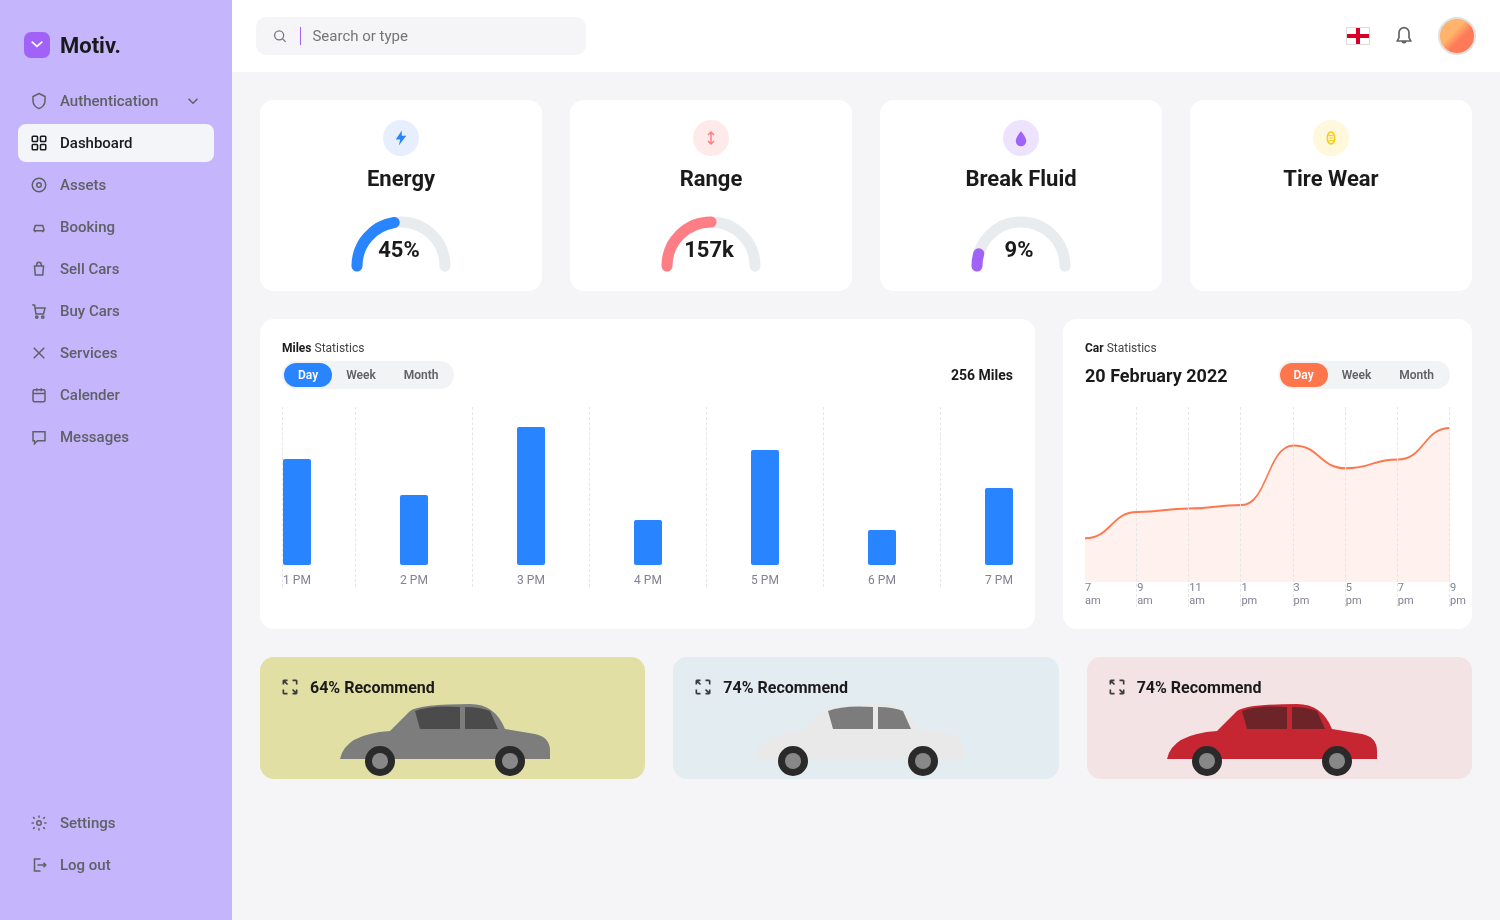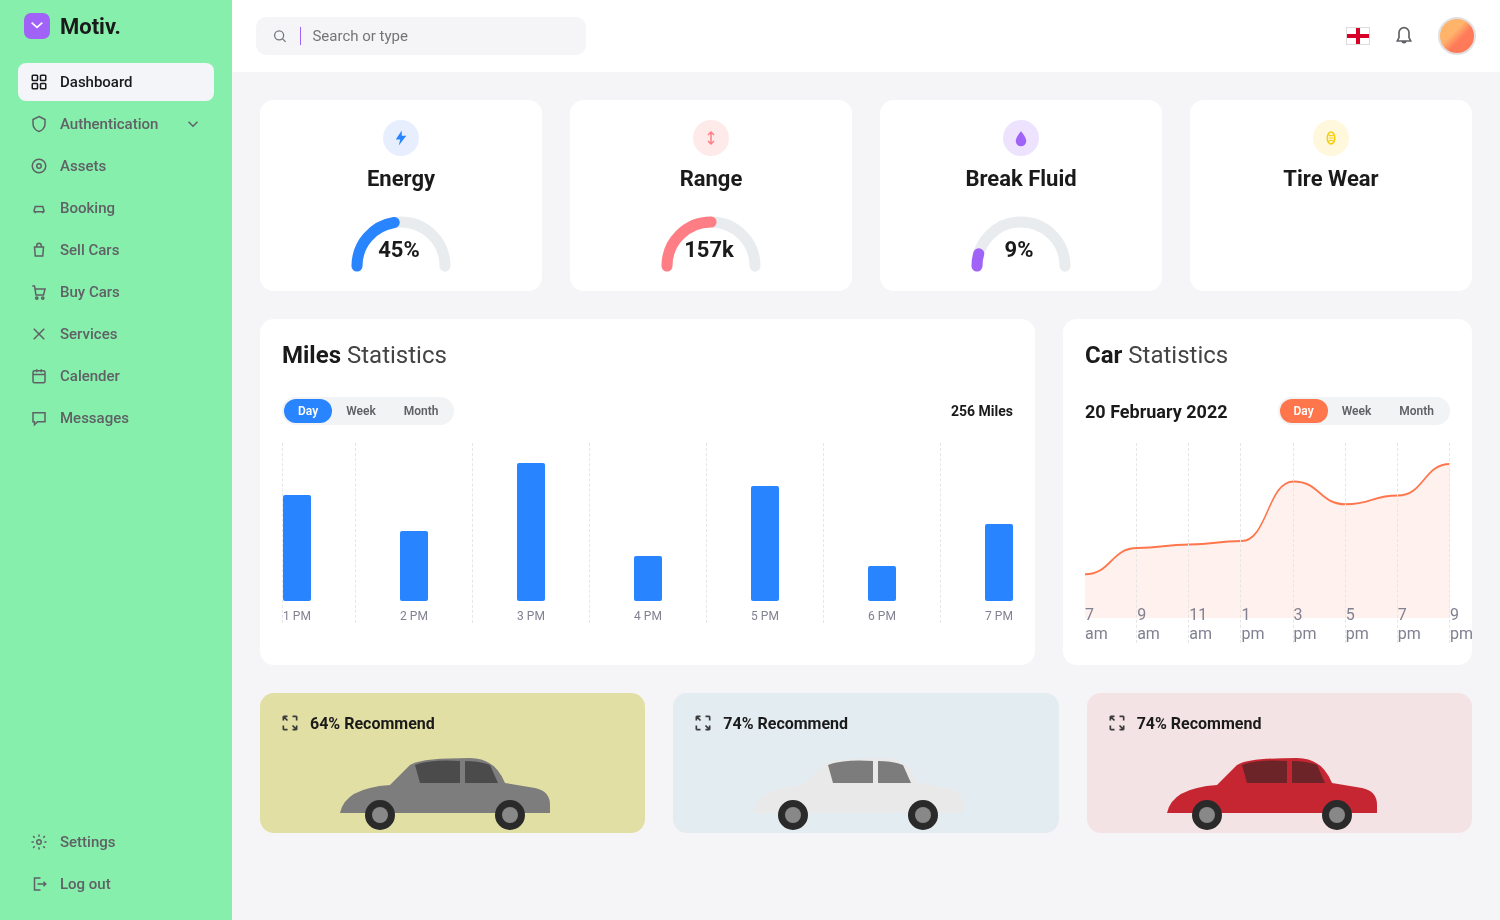--- a/index.html
+++ b/index.html
@@ -1,18 +1,18 @@
 <!DOCTYPE html>
 <html><head>
 <meta charset="utf-8">
 <style>
   * { box-sizing: border-box; margin: 0; padding: 0; font-family: -apple-system, BlinkMacSystemFont, 'Segoe UI', Roboto, sans-serif; }
   body { background: #f5f5f7; color: #1a1a1a; width: 1500px; height: 920px; overflow: hidden; }
   .app { display: flex; height: 100%; }
-  .sidebar { width: 232px; background: #86efac; display: flex; flex-direction: column; padding: 13px 0; }
+  .sidebar { width: 232px; background: #c4b5fd; display: flex; flex-direction: column; padding: 32px 0; }
   .logo { display: flex; align-items: center; gap: 10px; padding: 0 24px 24px; }
   .logo-icon { width: 26px; height: 26px; border-radius: 7px; background: #A162F7; display: flex; align-items: center; justify-content: center; color: #fff; }
   .logo-text { font-weight: 700; font-size: 22px; }
   .nav { flex: 1; padding: 0 18px; }
   .nav-item { display: flex; align-items: center; gap: 12px; padding: 10px 12px; border-radius: 8px; cursor: pointer; color: #5F6165; font-weight: 500; font-size: 15px; margin-bottom: 4px; }
   .nav-item.active { background: #F3F5F8; color: #1a1a1a; }
   .nav-item svg { width: 18px; height: 18px; flex-shrink: 0; }
   .nav-item .chev { margin-left: auto; }
   .nav-bottom { padding: 0 18px; }
   .main { flex: 1; display: flex; flex-direction: column; }
@@ -28,76 +28,76 @@
   .content { flex: 1; padding: 28px; overflow: auto; }
   .metrics { display: grid; grid-template-columns: repeat(4, 1fr); gap: 28px; margin-bottom: 28px; }
   .metric { background: #fff; border-radius: 14px; padding: 20px; display: flex; flex-direction: column; align-items: center; }
   .metric-icon { width: 36px; height: 36px; border-radius: 50%; display: flex; align-items: center; justify-content: center; margin-bottom: 10px; }
   .metric-title { font-size: 22px; font-weight: 700; margin-bottom: 20px; }
   .gauge-wrap { position: relative; width: 110px; height: 60px; }
   .gauge-wrap svg { width: 110px; height: 110px; transform: rotate(180deg); position:absolute; top:0; }
   .gauge-value { position: absolute; left: 0; right: 4px; top: 26px; text-align: center; font-size: 22px; font-weight: 700; }
   .charts { display: grid; grid-template-columns: 1fr 1fr; gap: 28px; margin-bottom: 28px; }
   .card { background: #fff; border-radius: 14px; padding: 22px; }
-  .card-title { font-size: 24px; margin-bottom: 28px; }
+  .card-title { font-size: 12px; margin-bottom: 6px; }
   .card-title .bold { font-weight: 700; }
   .card-title .light { font-weight: 400; color: #444; }
   .chart-header { display: flex; align-items: center; justify-content: space-between; margin-bottom: 18px; }
   .tabs { display: flex; background: #f2f3f5; border-radius: 20px; padding: 2px; }
   .tab { font-size: 12px; font-weight: 600; padding: 5px 14px; border-radius: 20px; cursor: pointer; color: #5F6165; }
   .tab.active-blue { background: #2884FF; color: #fff; }
   .tab.active-orange { background: #FF764C; color: #fff; }
   .miles-total { font-size: 14px; font-weight: 700; }
   .car-date { font-size: 18px; font-weight: 700; }
   .bars { display: flex; align-items: flex-end; height: 180px; gap: 44px; border-left: 1px dashed #e6e6e6; }
   .bar-col { display: flex; flex-direction: column; align-items: center; gap: 8px; border-right: 1px dashed #e6e6e6; padding-right:44px; height:100%; justify-content:flex-end; }
   .bar-col:last-child{border-right:none; padding-right:0;}
   .bar { width: 28px; background: #2884FF; border-radius: 2px; }
   .bar-label { font-size: 12px; color: #808191; }
   .line-chart { height: 200px; position: relative; }
   .line-labels { position:absolute; bottom:0; left:0; right:0; display:flex; justify-content:space-between; }
-  .line-labels span{ font-size:16px; color:#808191; border-left:1px dashed #e6e6e6; padding-top:4px; height:200px; display:flex; align-items:flex-end; width:0; }
+  .line-labels span{ font-size:11px; color:#808191; border-left:1px dashed #e6e6e6; padding-top:4px; height:200px; display:flex; align-items:flex-end; width:0; }
   .line-labels span:first-child{border:none;}
   .recommends { display: grid; grid-template-columns: repeat(3, 1fr); gap: 28px; }
-  .rec-card { border-radius: 14px; padding: 20px; height: 140px; position:relative; overflow:hidden; }
+  .rec-card { border-radius: 14px; padding: 20px; height: 122px; position:relative; overflow:hidden; }
   .rec-head { display: flex; align-items: center; gap: 10px; font-weight: 700; font-size: 16px; margin-bottom: 6px; }
   .car-svg { position:absolute; bottom: -10px; left: 50px; }
   .icon-btn { cursor: pointer; color:#5F6165; }
 </style>
 </head>
 <body>
 
 <div class="app">
   <aside class="sidebar">
     <div class="logo">
       <span class="logo-icon">
         <svg viewBox="0 0 24 24" width="16" height="16" fill="none" stroke="#fff" stroke-width="2.5">
             <path d="M4 7 L12 14 L20 7"></path>
           </svg>
       </span>
       <span class="logo-text">Motiv.</span>
     </div>
     <nav class="nav">
+      <div class="nav-item">
+        <svg viewBox="0 0 24 24" fill="none" stroke="currentColor" stroke-width="2">
+            <path d="M12 2 L20 6 V12 C20 17 16 21 12 22 C8 21 4 17 4 12 V6 Z"></path>
+          </svg>
+        <span>Authentication</span>
+        <svg class="chev" width="14" height="14" viewBox="0 0 24 24" fill="none" stroke="currentColor" stroke-width="2">
+            <path d="M6 9 L12 15 L18 9"></path>
+          </svg>
+      </div>
       <div class="nav-item active">
         <svg viewBox="0 0 24 24" fill="none" stroke="currentColor" stroke-width="2">
             <rect x="3" y="3" width="7" height="7" rx="1"></rect>
             <rect x="14" y="3" width="7" height="7" rx="1"></rect>
             <rect x="3" y="14" width="7" height="7" rx="1"></rect>
             <rect x="14" y="14" width="7" height="7" rx="1"></rect>
           </svg>
         <span>Dashboard</span>
-      </div>
-      <div class="nav-item">
-        <svg viewBox="0 0 24 24" fill="none" stroke="currentColor" stroke-width="2">
-            <path d="M12 2 L20 6 V12 C20 17 16 21 12 22 C8 21 4 17 4 12 V6 Z"></path>
-          </svg>
-        <span>Authentication</span>
-        <svg class="chev" width="14" height="14" viewBox="0 0 24 24" fill="none" stroke="currentColor" stroke-width="2">
-            <path d="M6 9 L12 15 L18 9"></path>
-          </svg>
       </div>
       <div class="nav-item">
         <svg viewBox="0 0 24 24" fill="none" stroke="currentColor" stroke-width="2">
             <circle cx="12" cy="12" r="9"></circle>
             <circle cx="12" cy="12" r="3"></circle>
           </svg>
         <span>Assets</span>
       </div>
       <div class="nav-item">
         <svg viewBox="0 0 24 24" fill="none" stroke="currentColor" stroke-width="2">

